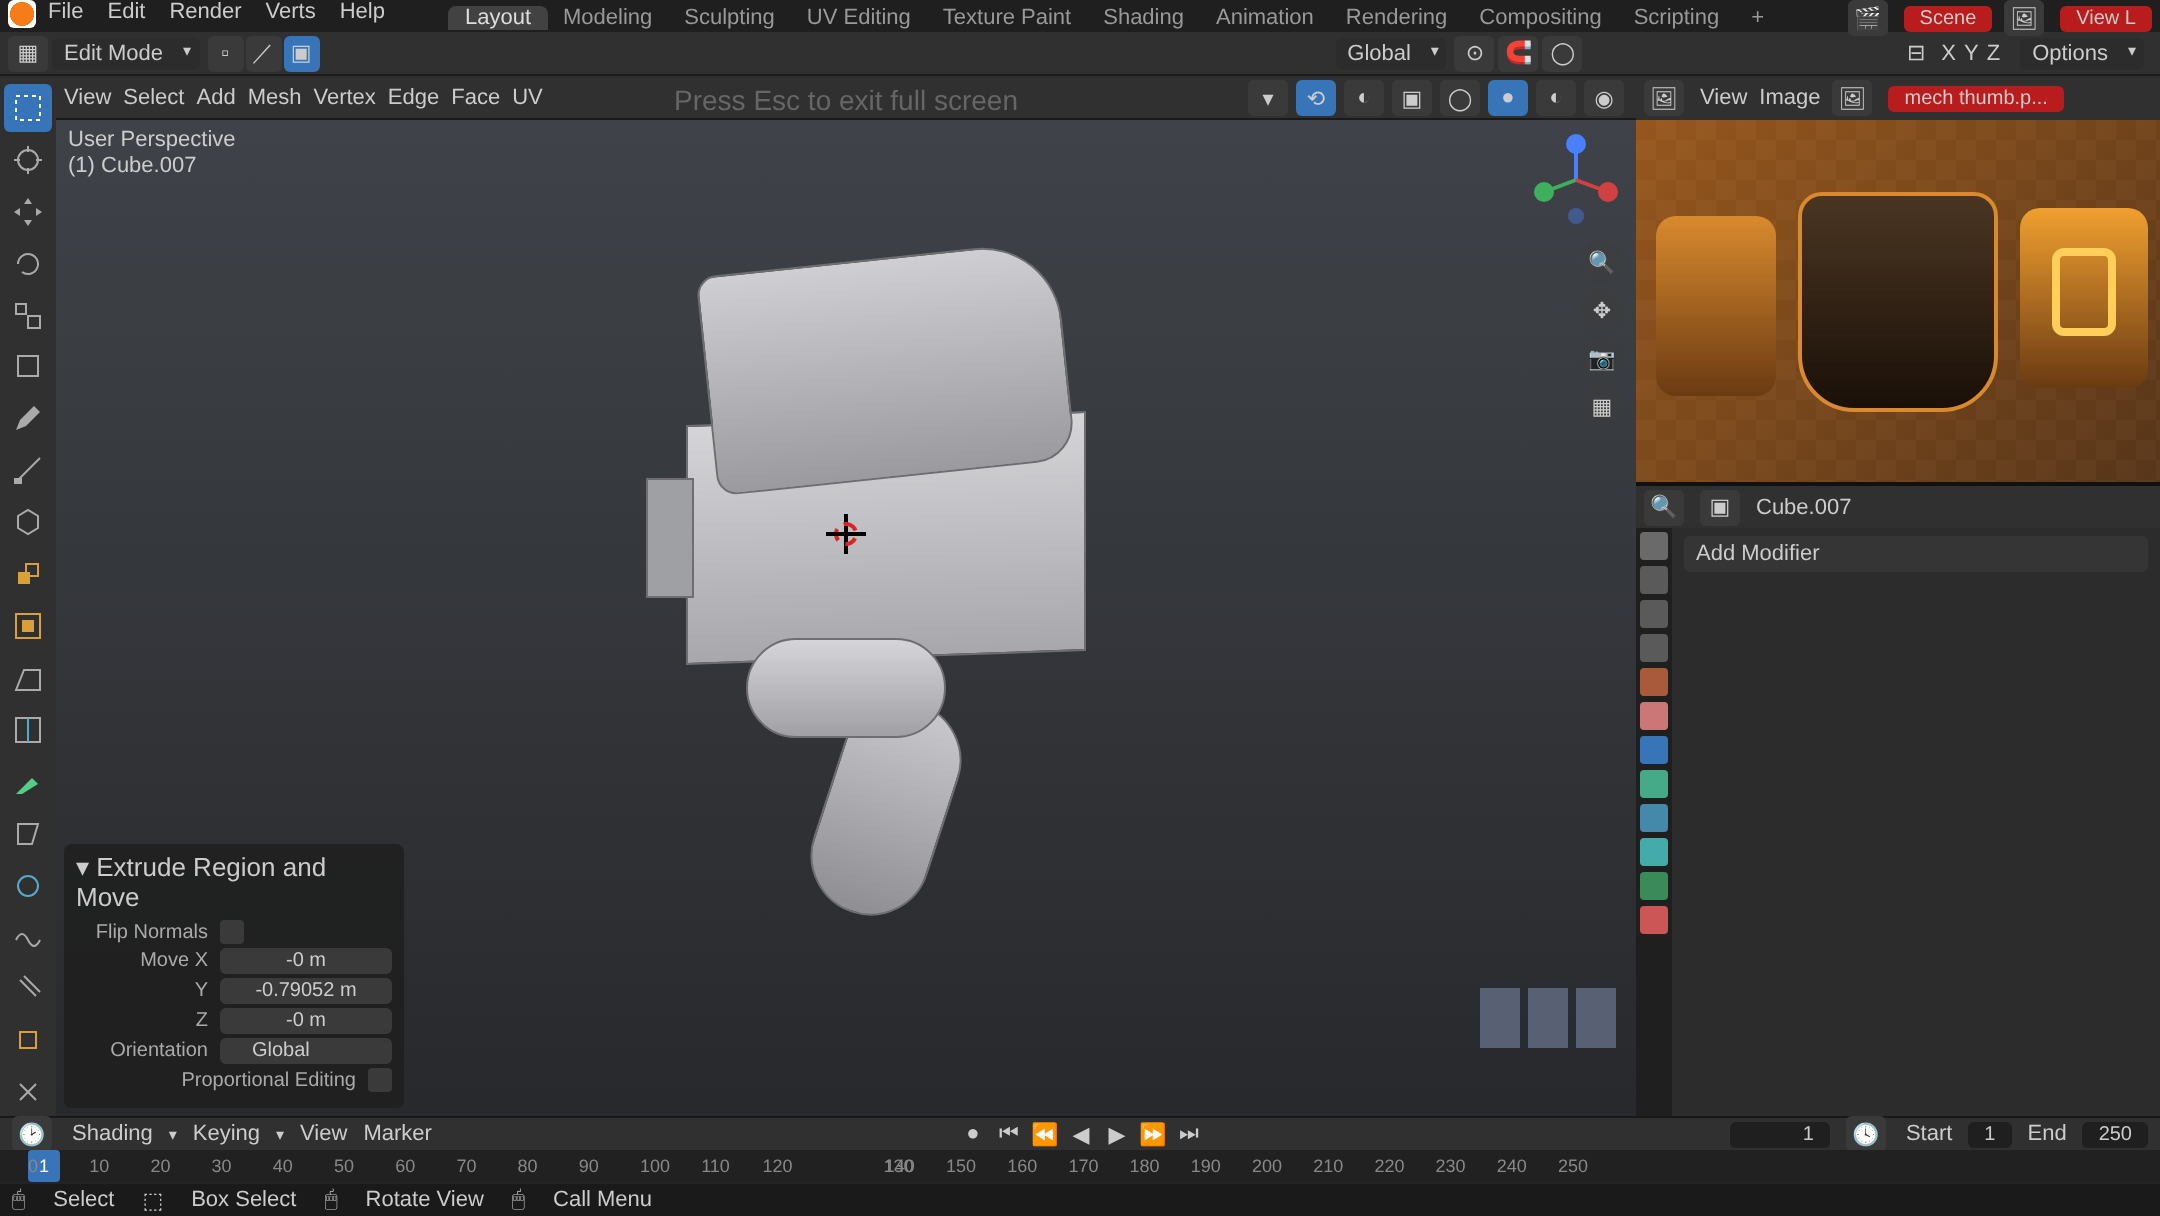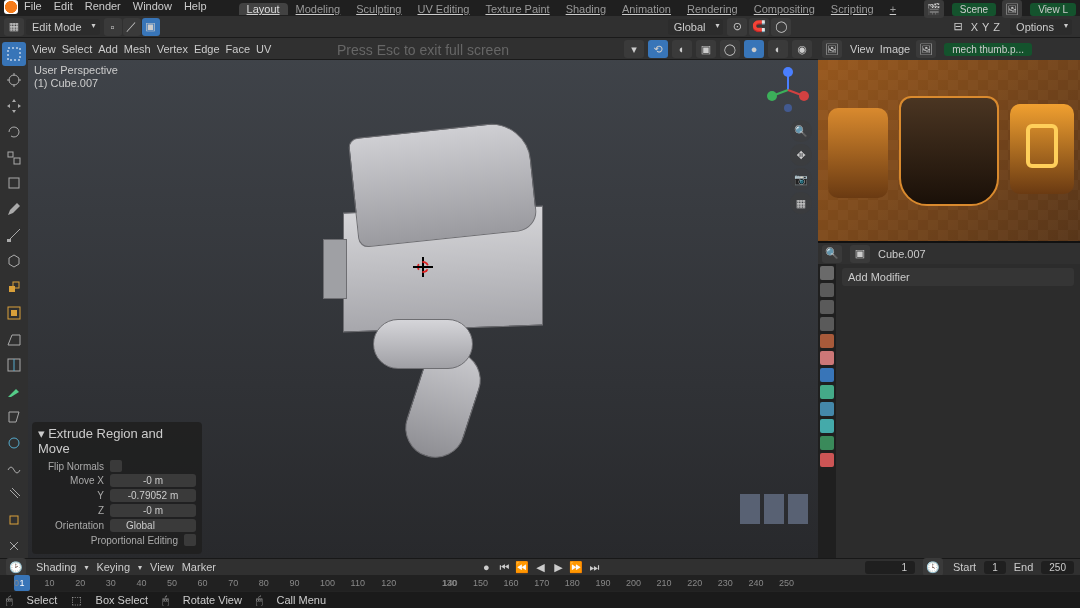--- a/index.html
+++ b/index.html
@@ -1,21 +1,21 @@
 <!DOCTYPE html>
 <html><head>
 <meta charset="utf-8">
 <style>
 * { margin: 0; padding: 0; box-sizing: border-box; font-family: -apple-system, BlinkMacSystemFont, "Segoe UI", sans-serif; font-size: 11px; color: #ccc; user-select: none; }
 body { background: #232323; overflow: hidden; width: 1080px; height: 608px; position: relative; }
 .topbar { height: 16px; background: #1f1f1f; display: flex; align-items: flex-start; padding: 0 4px; }
 .topbar .logo { width: 14px; height: 14px; background: radial-gradient(circle, #f67c1a 60%, #fff 62%); border-radius: 3px; margin-right: 6px; }
 .topbar .menu-item { margin-right: 12px; cursor: pointer; }
 .topbar .right-section { margin-left: auto; display: flex; align-items: center; gap: 6px; }
-.workspace-tabs { height: 18px; display: inline-flex; align-items: center; margin-left: 20px; text-decoration: underline; }
+.workspace-tabs { height: 18px; display: inline-flex; align-items: center; margin-left: 20px; }
 .ws-tab { padding: 0 8px; cursor: pointer; color: #999; }
 .ws-tab.active { background: #424242; border-radius: 4px 4px 0 0; color: #ddd; }
 .header-row { height: 22px; background: #303030; border-bottom: 1px solid #1a1a1a; display: flex; align-items: center; padding: 0 4px; }
 .dropdown { background: #2c2c2c; padding: 2px 18px 2px 6px; border-radius: 3px; position: relative; margin-right: 4px; }
 .dropdown::after { content: "▾"; position: absolute; right: 4px; font-size: 8px; }
 .main-area { position: relative; height: 520px; display: flex; }
 .left-tools { width: 28px; background: #303030; display: flex; flex-direction: column; padding-top: 4px; gap: 2px; z-index: 5; }
 .tool-btn { width: 24px; height: 24px; margin: 0 auto; border-radius: 3px; display: flex; align-items: center; justify-content: center; cursor: pointer; }
 .tool-btn.active { background: #3875b8; }
 .tool-btn svg { width: 16px; height: 16px; }
@@ -59,31 +59,31 @@
 
 .mesh { position: absolute; left: 50%; top: 50%; transform: translate(-50%,-55%); width: 320px; height: 380px; }
 .mesh .part { position: absolute; background: #bfbfc2; border: 1px solid #6e6e72; }
 .cursor3d { position: absolute; left: 50%; top: 44%; transform: translate(-50%,-50%); width: 20px; height: 20px; }
 .cursor3d::before, .cursor3d::after { content: ""; position: absolute; background: #000; }
 .cursor3d::before { left: 9px; top: 0; width: 2px; height: 20px; }
 .cursor3d::after { top: 9px; left: 0; height: 2px; width: 20px; }
 .cursor-ring { position: absolute; left: 4px; top: 4px; width: 12px; height: 12px; border: 2px dashed #d22; border-radius: 50%; }
 .vp-right-icons { position: absolute; top: 0; right: 0; height: 22px; display: flex; align-items: center; gap: 2px; padding: 0 4px; }
 .hint { position: absolute; top: 4px; left: 50%; transform: translateX(-50%); color: #666; font-size: 14px; }
-.scene-name-box { background: #14532d; padding: 1px 8px; border-radius: 3px; font-size: 10px; }
+.scene-name-box { background: #b91c1c; padding: 1px 8px; border-radius: 3px; font-size: 10px; }
 </style>
 </head>
 <body>
 
 <div class="topbar">
   <div class="logo"></div>
   <span class="menu-item">File</span>
   <span class="menu-item">Edit</span>
   <span class="menu-item">Render</span>
-  <span class="menu-item">Window</span>
+  <span class="menu-item">Verts</span>
   <span class="menu-item">Help</span>
 
   <div class="workspace-tabs">
     <span class="ws-tab active">Layout</span>
     <span class="ws-tab">Modeling</span>
     <span class="ws-tab">Sculpting</span>
     <span class="ws-tab">UV Editing</span>
     <span class="ws-tab">Texture Paint</span>
     <span class="ws-tab">Shading</span>
     <span class="ws-tab">Animation</span>

